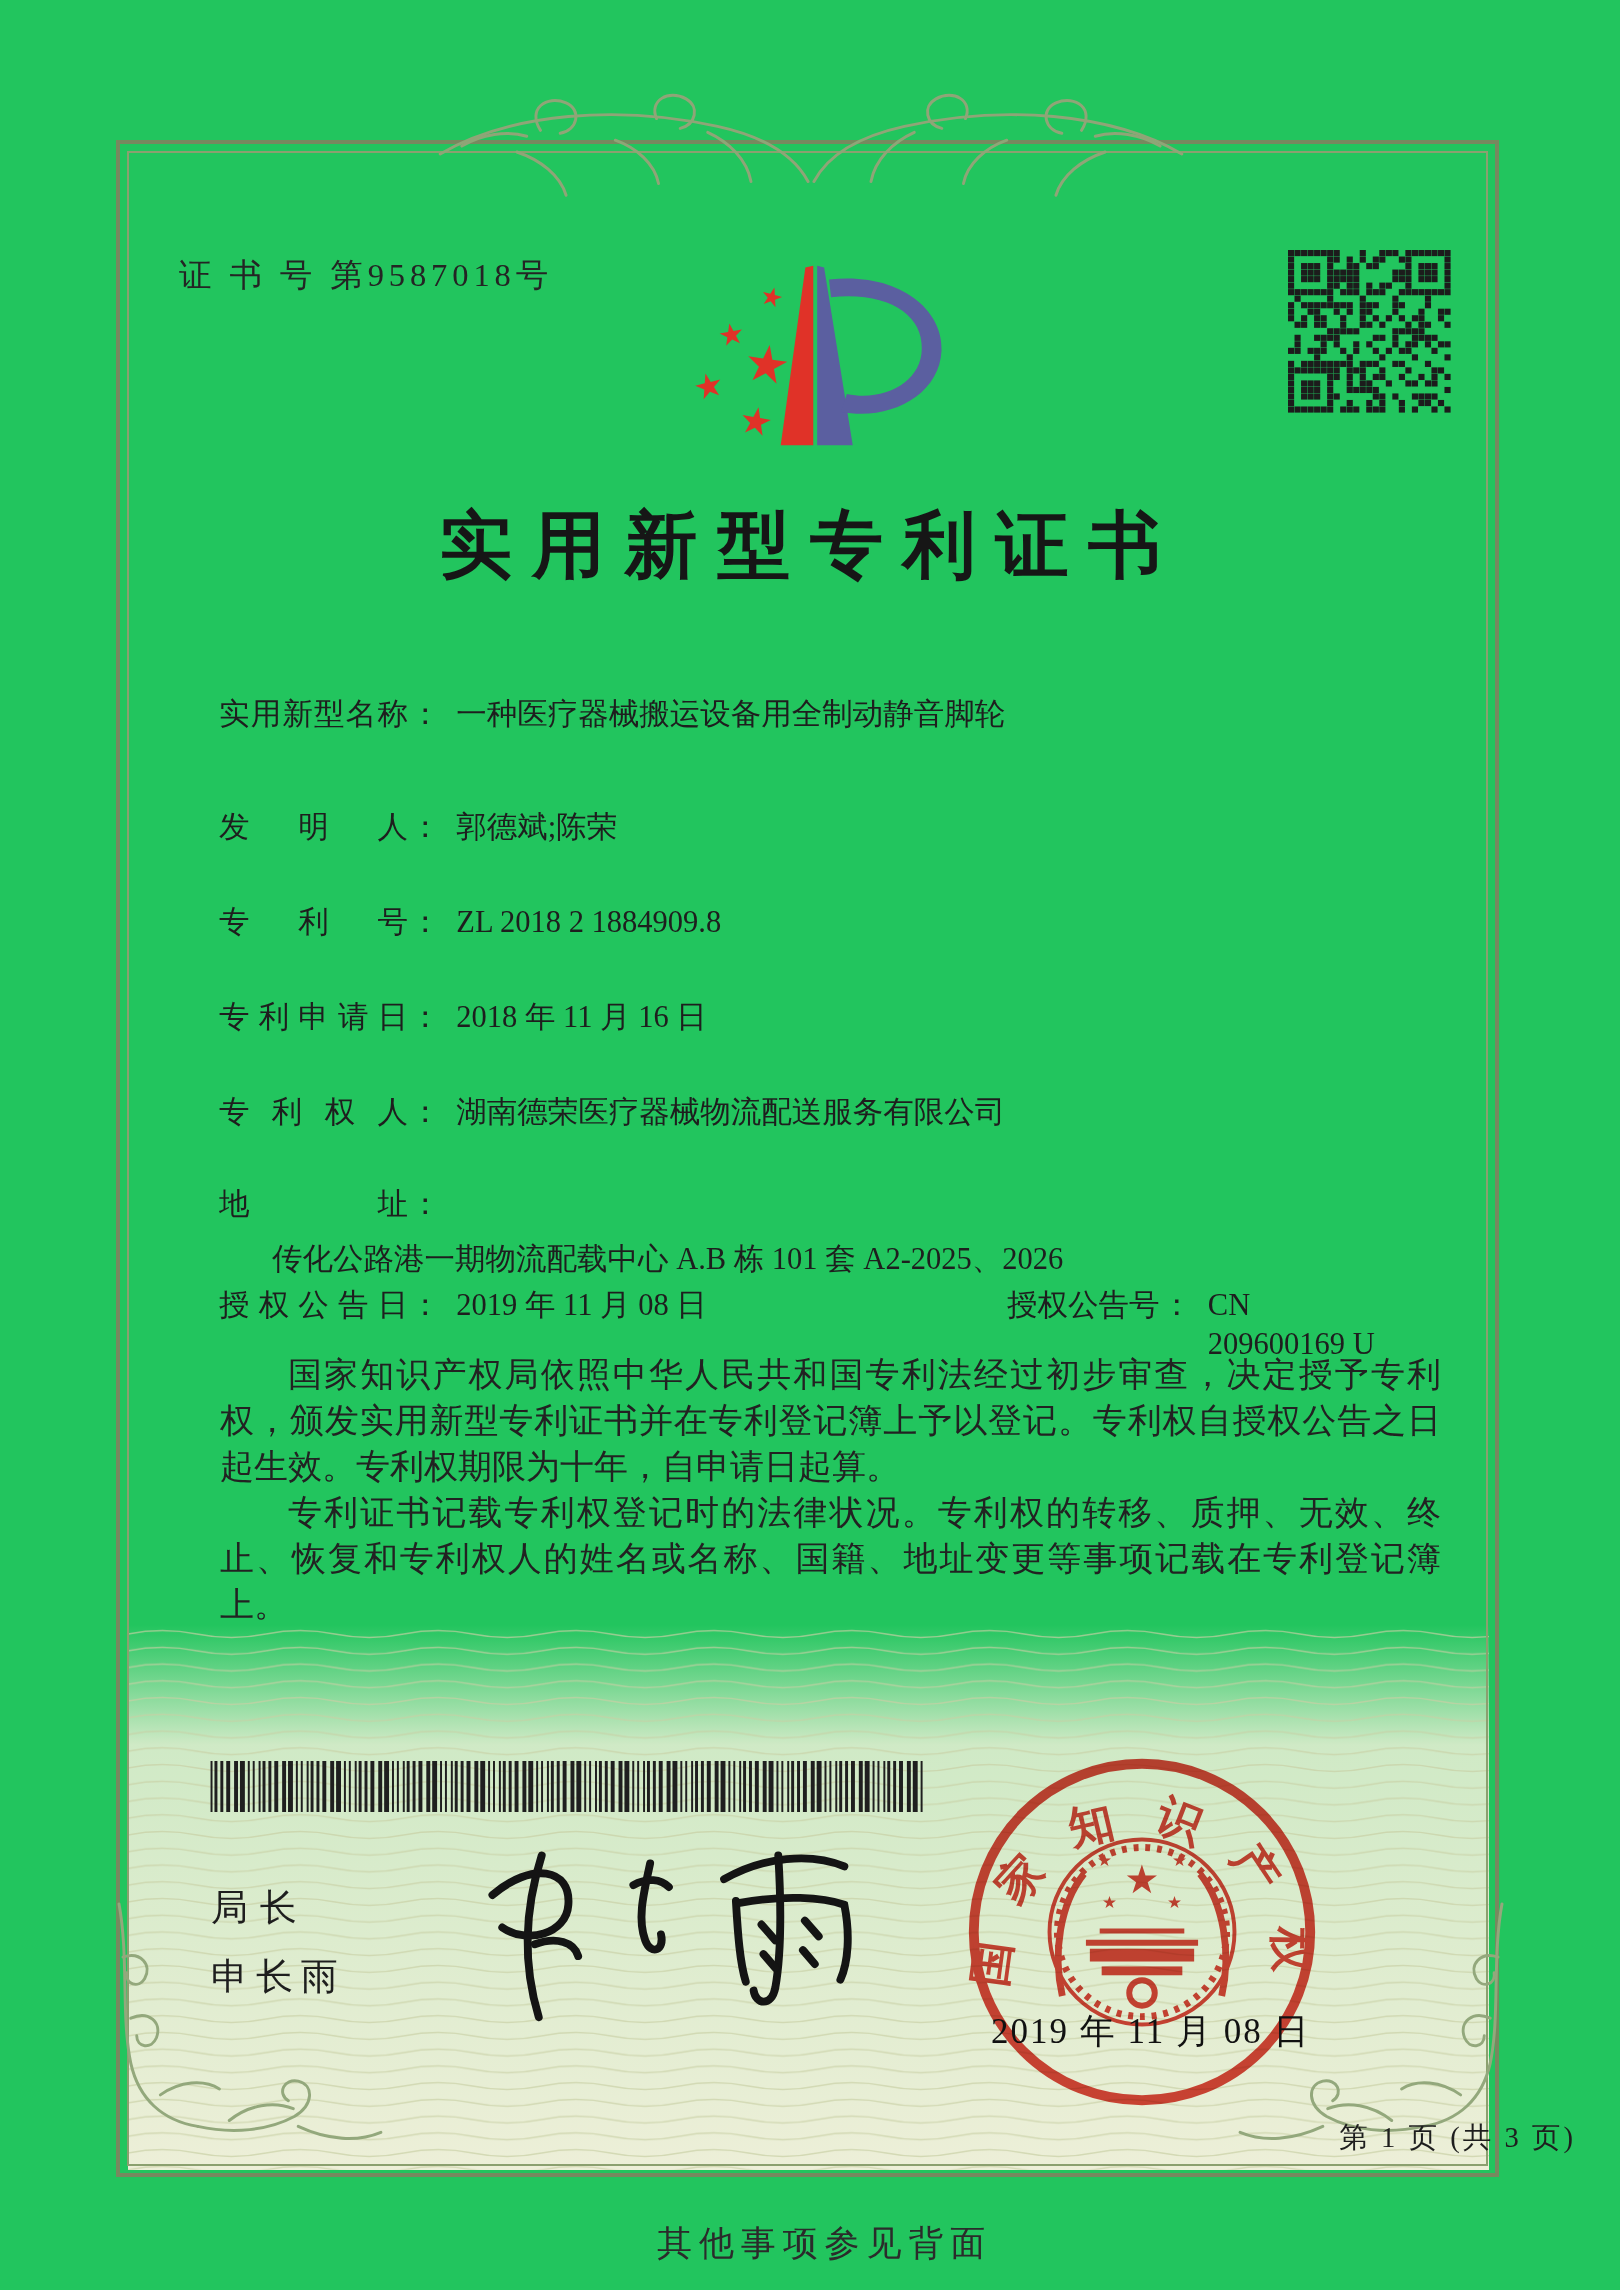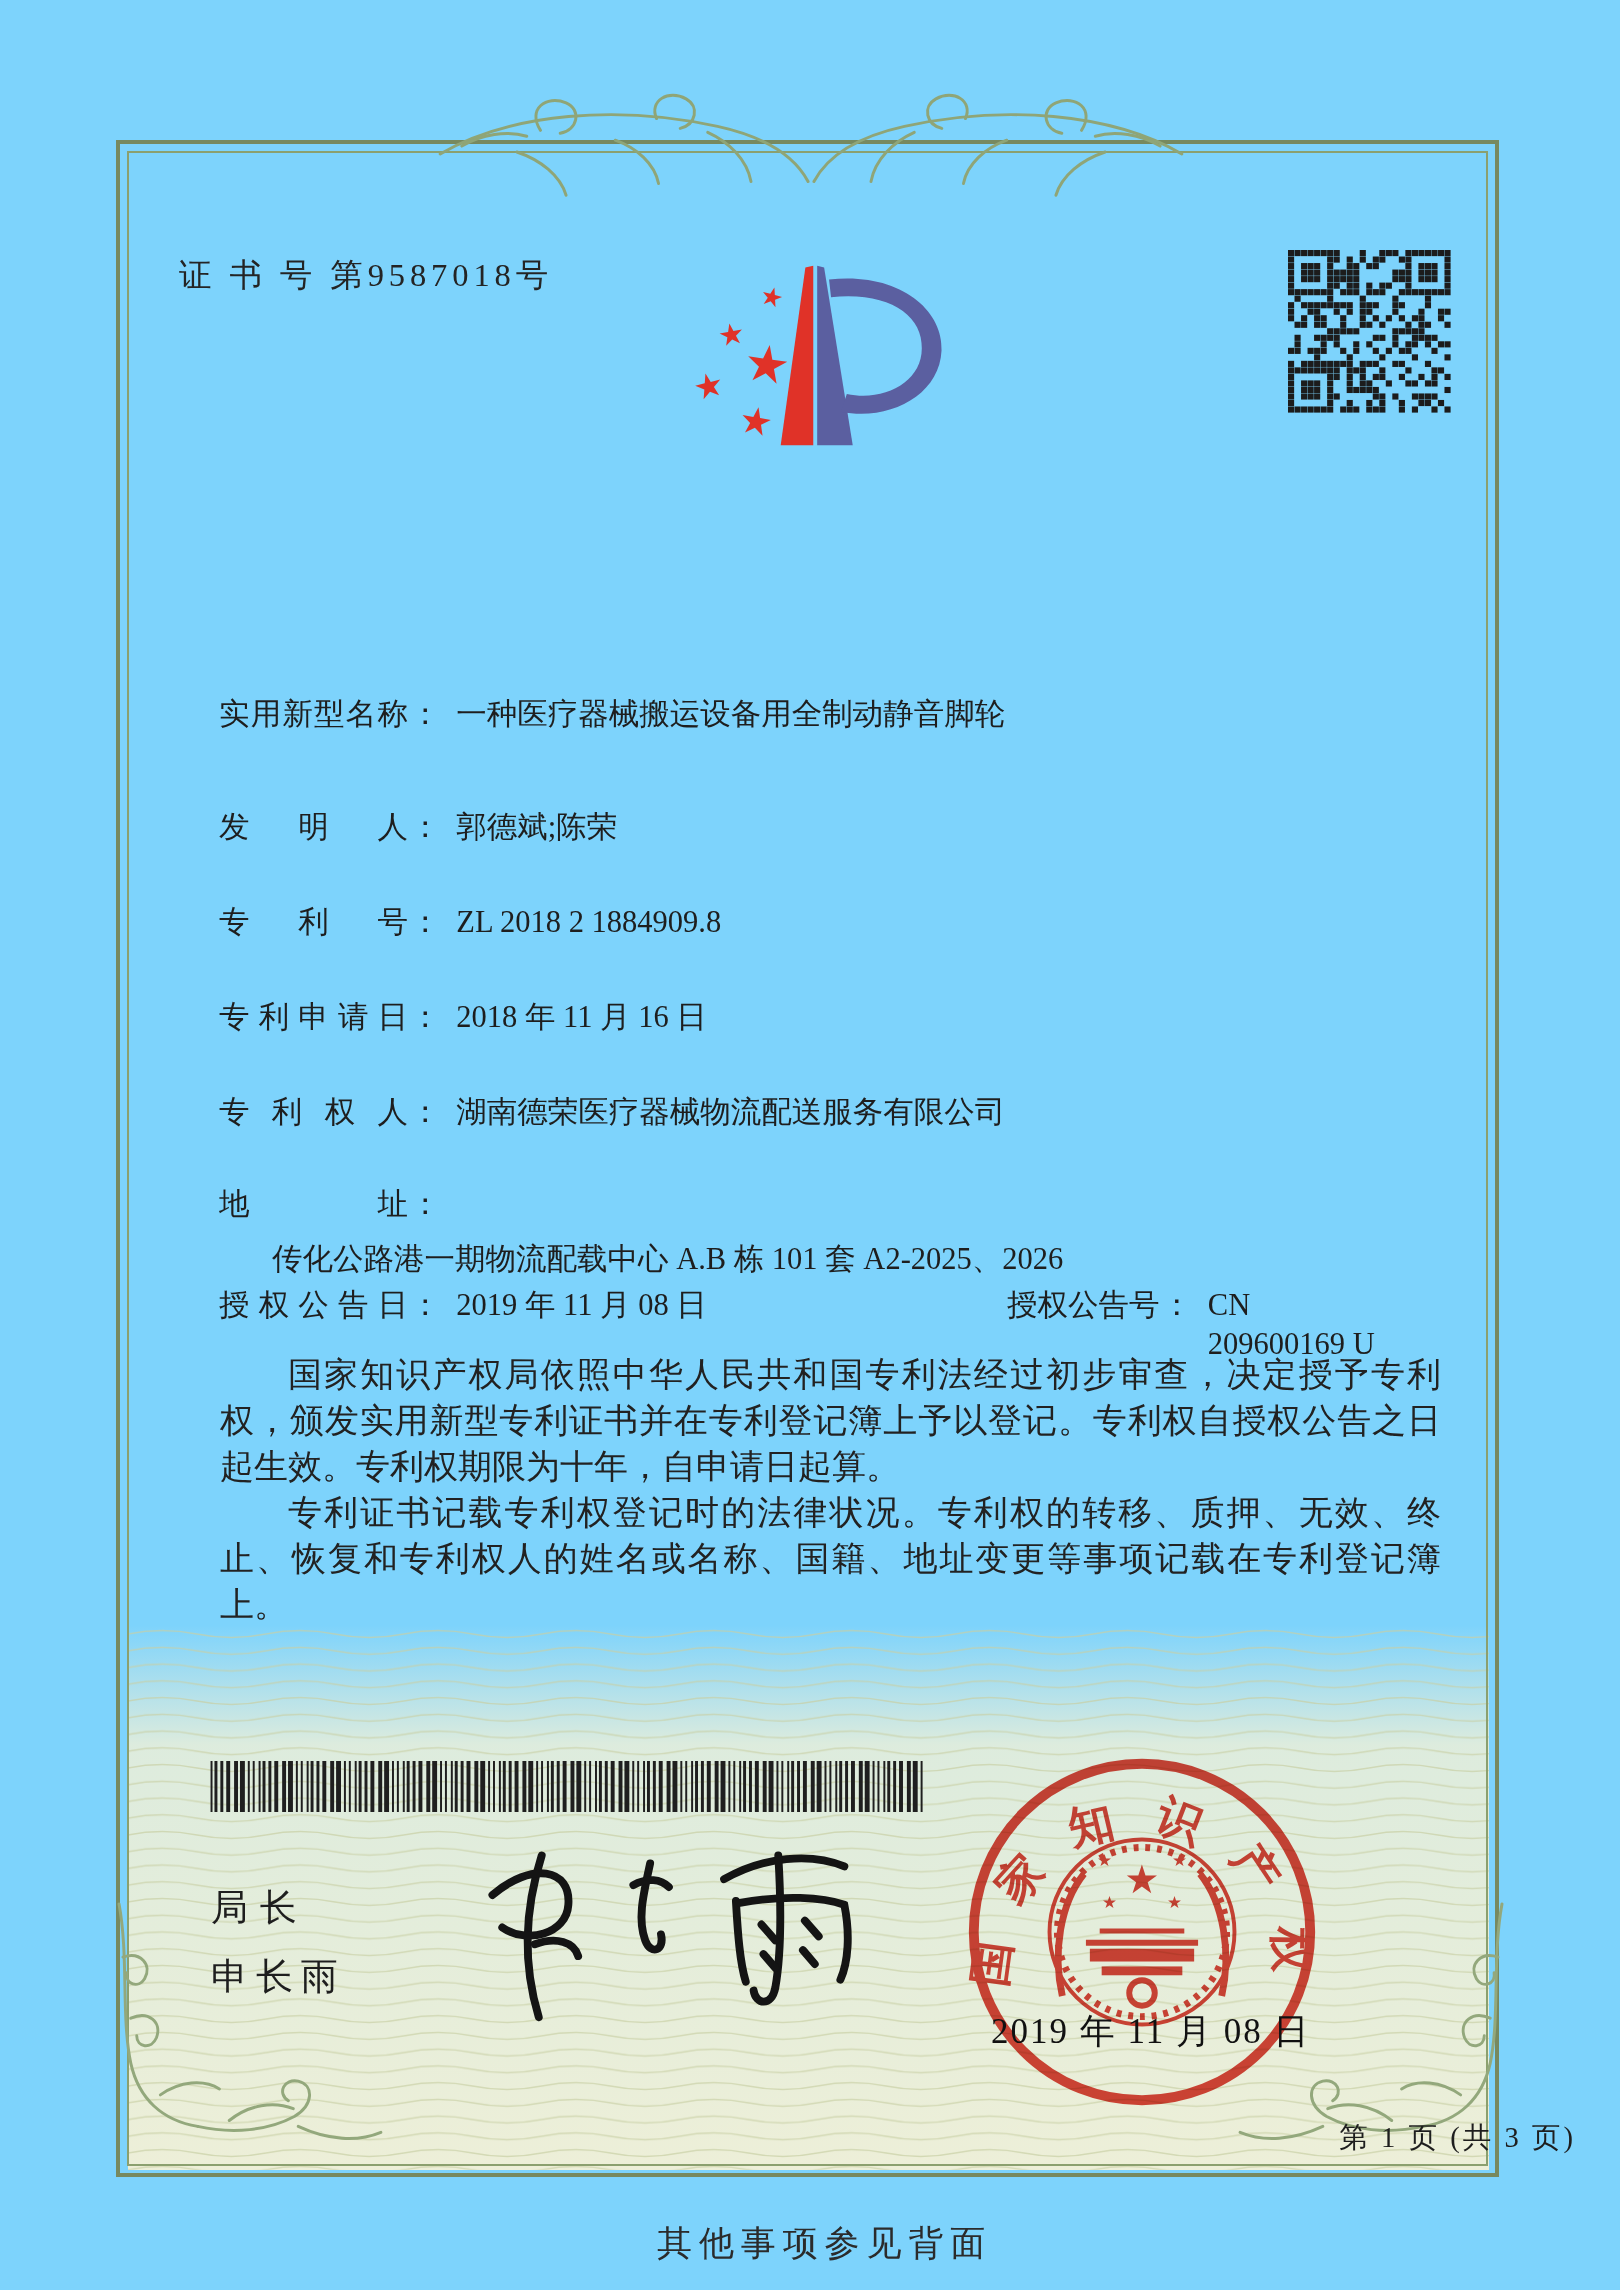--- a/index.html
+++ b/index.html
@@ -1,18 +1,18 @@
 <!DOCTYPE html>
 <html><head>
 <meta charset="utf-8">
 <style>
   html,body{margin:0;padding:0;background:#e9e9e6;}
   #page{
     position:relative;width:1620px;height:2290px;margin:0 auto;
-    background:#7dd3fc;overflow:hidden;
+    background:#22c55e;overflow:hidden;
     font-family:"Liberation Serif","DejaVu Serif",serif;color:#1e1e1e;
   }
   
   #frame{
     position:absolute;left:116px;top:140px;width:1383px;height:2037px;
     border:4.9px solid #77895f;box-sizing:border-box;
   }
   #frame::after{
     content:"";position:absolute;left:6.9px;top:6.9px;right:6.9px;bottom:6.9px;
     border:2px solid #8ba06f;
@@ -464,20 +464,21 @@
           <rect x="79.2" y="158.4" width="6.2" height="6.2"></rect>
           <rect x="85.8" y="158.4" width="6.2" height="6.2"></rect>
           <rect x="92.4" y="158.4" width="6.2" height="6.2"></rect>
           <rect x="112.2" y="158.4" width="6.2" height="6.2"></rect>
           <rect x="125.4" y="158.4" width="6.2" height="6.2"></rect>
           <rect x="145.2" y="158.4" width="6.2" height="6.2"></rect>
           <rect x="158.4" y="158.4" width="6.2" height="6.2"></rect>
         </g>
       </svg></div>
 
+  <div class="txt" id="title">实用新型专利证书</div>
 
   <div class="row" id="row-name">
     <span class="f-label">
         <span>实</span>
         <span>用</span>
         <span>新</span>
         <span>型</span>
         <span>名</span>
         <span>称</span>
       </span>

